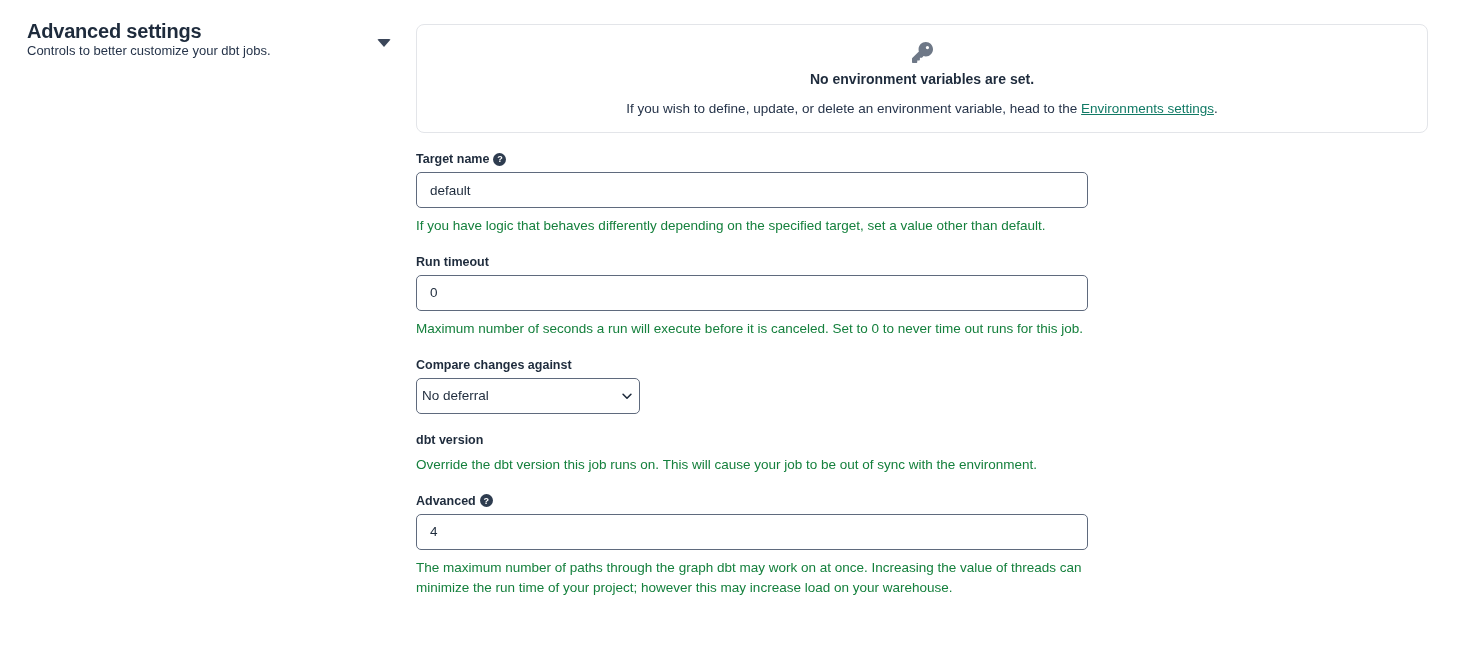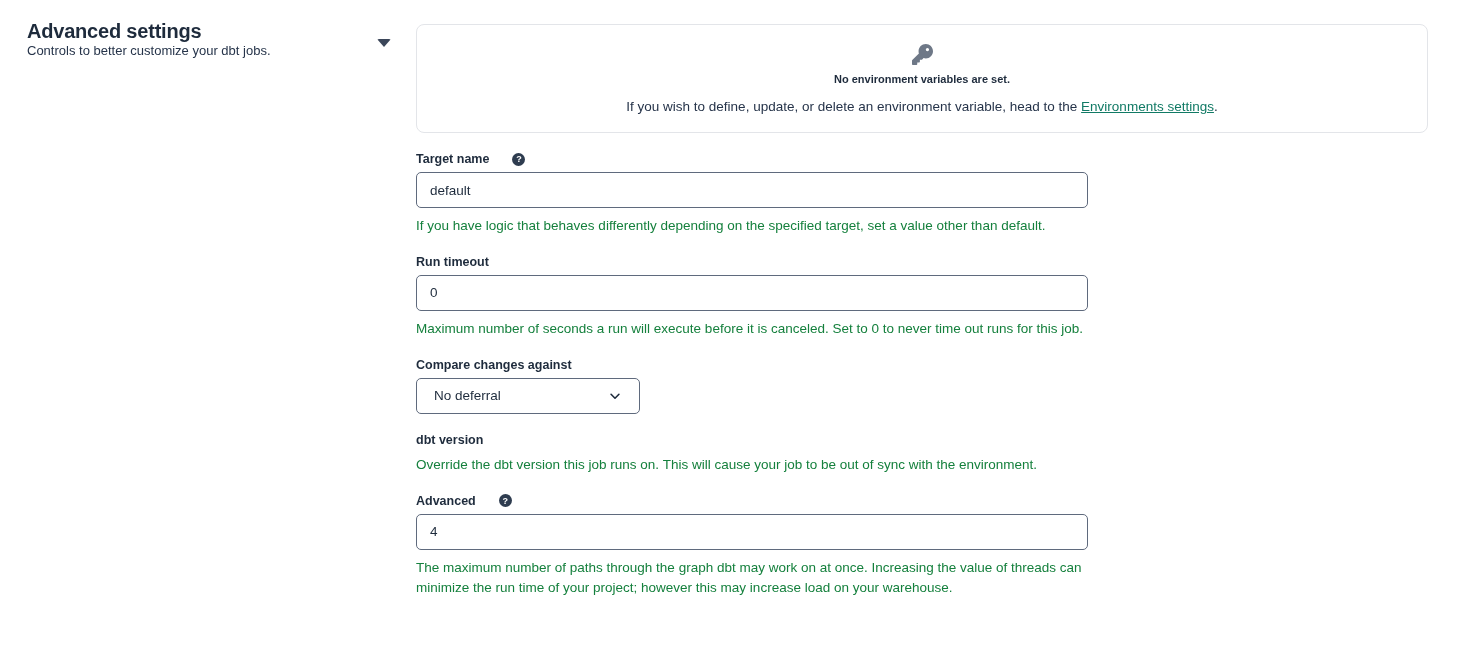--- a/index.html
+++ b/index.html
@@ -47,39 +47,39 @@
     border: 1px solid #e3e5e9;
     border-radius: 8px;
     display: flex; flex-direction: column;
     align-items: center; justify-content: center;
     text-align: center;
     background: #ffffff;
   }
   .key-icon-wrap { line-height: 0; }
   .env-title {
     margin-top: 8px;
-    font-size: 11px;
+    font-size: 14px;
     font-weight: 700;
     color: #1e2b3c;
   }
   .env-msg {
     margin-top: 14px;
     font-size: 13.5px;
     color: #26344a;
   }
   .env-msg a {
     color: #117a65;
     text-decoration: underline;
     cursor: pointer;
   }
 
   .fields { width: 672px; }
   .field-group { margin-top: 19px; }
   .field-label {
-    display: flex; align-items: center; gap: 23px;
+    display: flex; align-items: center; gap: 4px;
     font-size: 12.5px; font-weight: 700; color: #1e2b3c;
     margin-bottom: 6px;
   }
   .help-badge {
     width: 13px; height: 13px; border-radius: 50%;
     background: #2e3c4f; color: #ffffff;
     font-size: 9px; font-weight: 700;
     display: inline-flex; align-items: center; justify-content: center;
     cursor: default; flex: none;
   }
@@ -94,21 +94,21 @@
   .help-text {
     margin-top: 8px;
     font-size: 13.5px;
     color: #15803d;
     line-height: 1.48;
   }
   .select {
     height: 36px;
     border: 1px solid #5f6a7d; border-radius: 5px;
     display: flex; align-items: center; justify-content: space-between;
-    padding: 0 17px;
+    padding: 0 5px;
     font-size: 13.5px; color: #1e2b3c;
     background: #ffffff; cursor: pointer;
   }
   .select.narrow { width: 224px; }
   .select.full { width: 100%; }
   .chevron { flex: none; line-height: 0; }
 </style>
 </head>
 <body>
 

